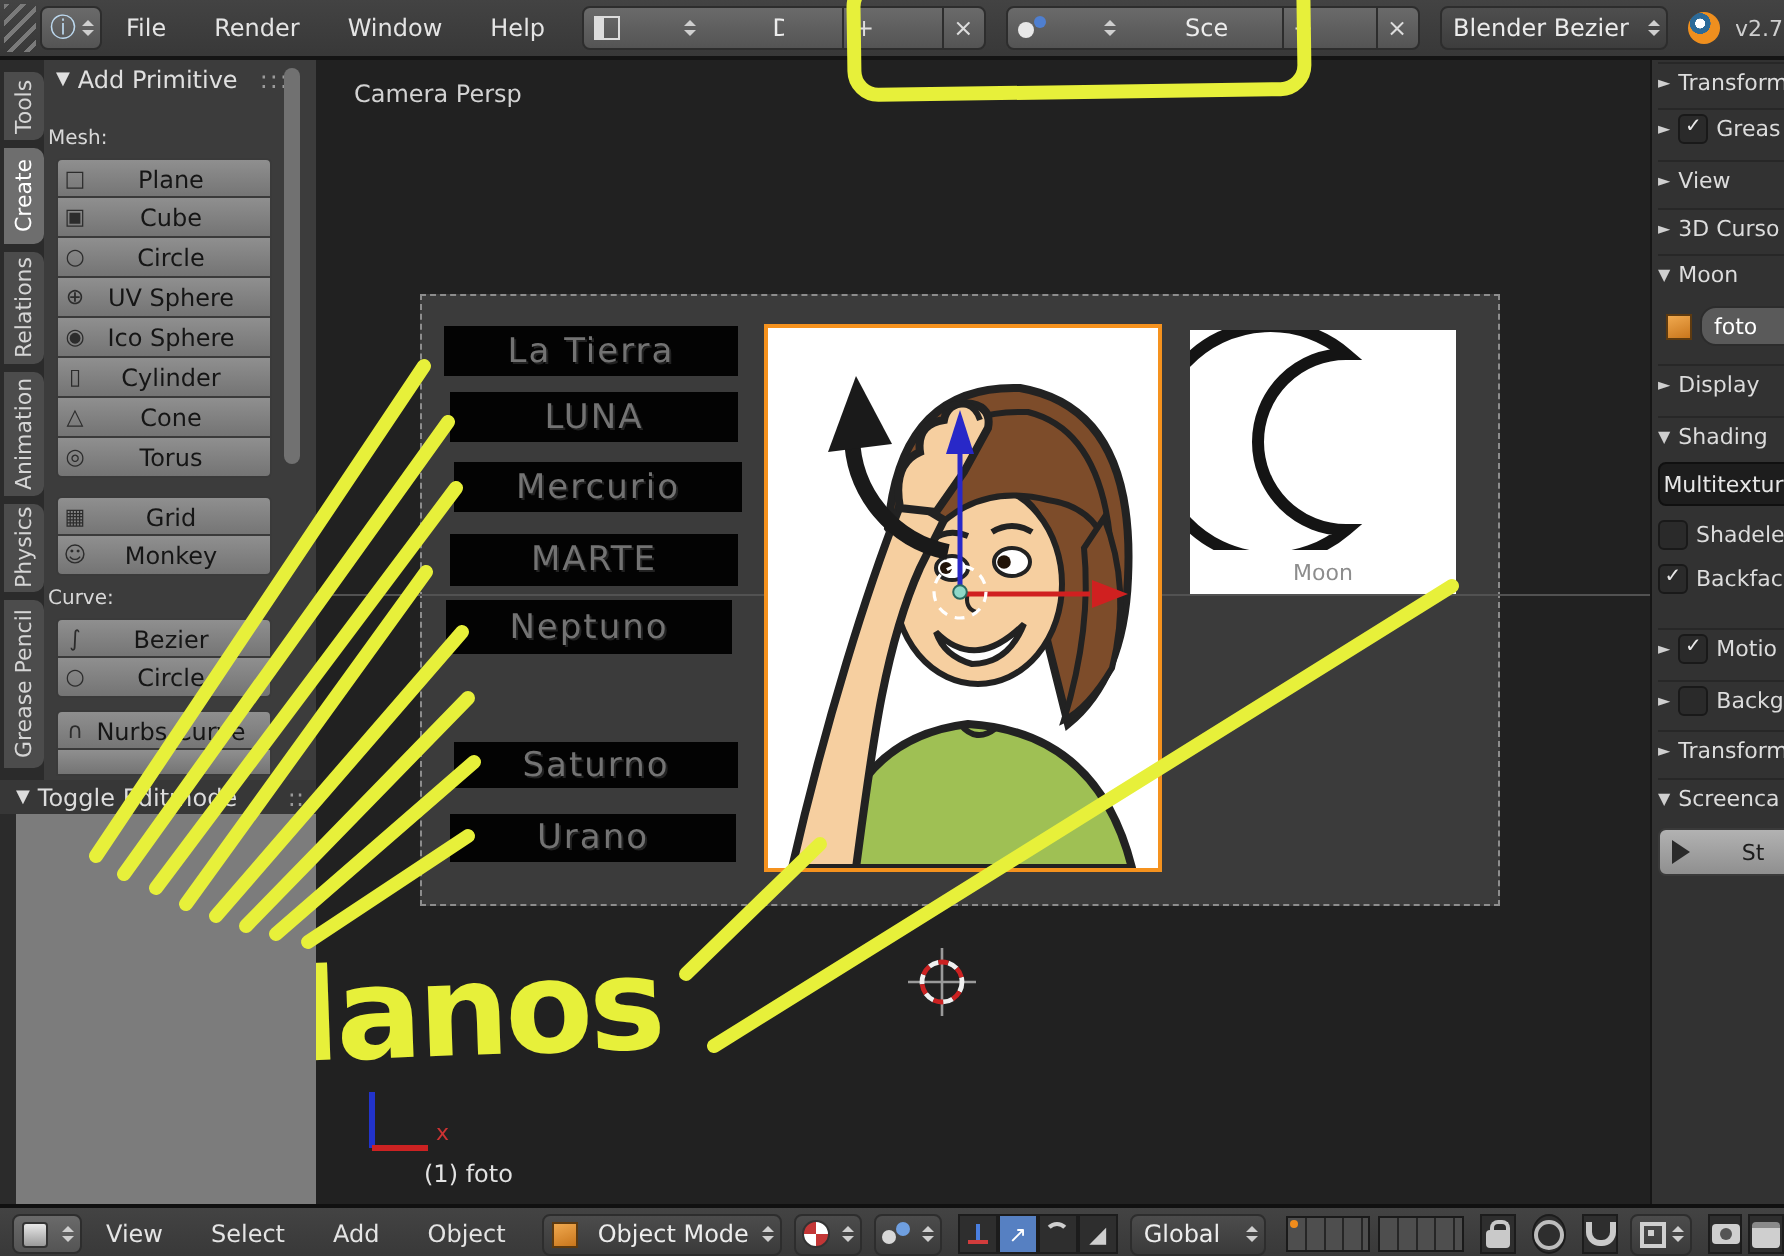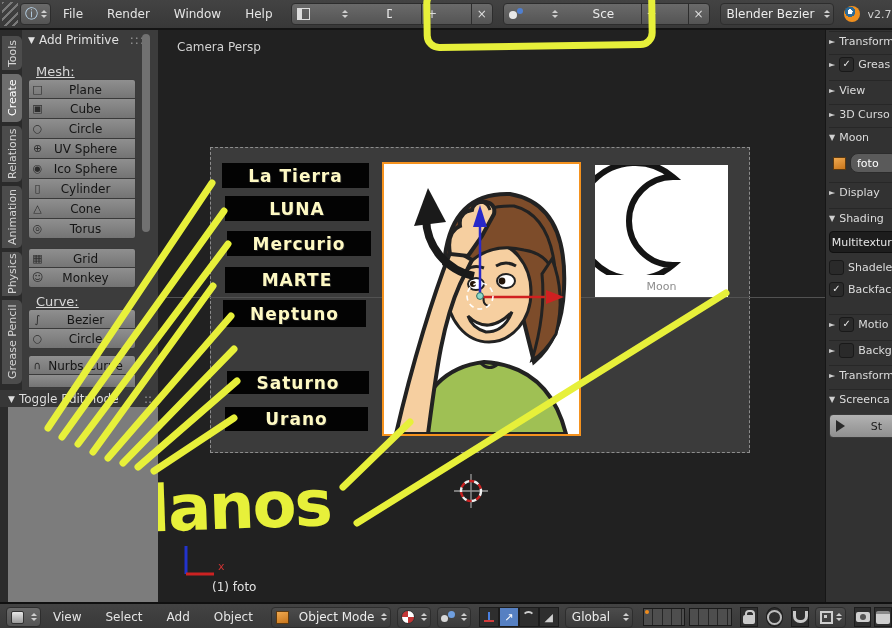--- a/index.html
+++ b/index.html
@@ -70,39 +70,39 @@
   
   #tabcol{position:absolute;left:0;top:28px;width:22px;height:574px;background:#2b2b2b;z-index:4;}
   .vtab{position:absolute;left:2px;width:20px;background:#4c4c4c;color:#d5d5d5;font-size:11px;
         border-radius:5px 0 0 5px;writing-mode:vertical-rl;transform:rotate(180deg);
         display:flex;align-items:center;justify-content:center;}
   .vtab.active{background:#6e6e6e;color:#fff;}
   #shelf{position:absolute;left:22px;top:28px;width:136px;height:362px;background:#3c3c3c;z-index:4;}
   .ph{color:#e0e0e0;font-size:12px;display:flex;align-items:center;}
   .ph .tri{margin:0 4px 0 6px;font-size:9px;}
   .ph::after{content:"::::";margin-left:auto;margin-right:8px;color:#9a9a9a;letter-spacing:1px;}
-  .slabel{color:#d8d8d8;font-size:13px;position:absolute;left:14px;text-decoration:underline;}
+  .slabel{color:#d8d8d8;font-size:10px;position:absolute;left:2px;}
   .tbtn{position:absolute;left:6px;width:106px;height:19px;display:flex;align-items:center;
         background:linear-gradient(#8f8f8f,#747474);border:1px solid #3a3a3a;border-radius:3px;
         color:#151515;font-size:12px;}
   .tbtn .tic{width:17px;text-align:center;font-size:11px;color:#2c2c2c;}
   .tbtn .tlabel{flex:1;text-align:center;padding-right:10px;}
   .grp{border-radius:0;margin-top:-1px;}
   #shelf-scroll{position:absolute;left:120px;top:6px;width:8px;height:198px;border-radius:4px;background:#717171;z-index:5;}
   #toggle-hdr{position:absolute;left:0;top:390px;width:158px;height:17px;background:#373737;z-index:5;
       color:#dcdcdc;font-size:12px;display:flex;align-items:center;}
   #toggle-hdr::after{content:"::";margin-left:auto;margin-right:6px;color:#999;}
   #shelf-empty{position:absolute;left:8px;top:407px;width:150px;height:195px;background:#7c7c7c;z-index:4;}
 
   
   #camframe{position:absolute;left:210px;top:147px;width:538px;height:304px;background:#3b3b3b;
       border:1px dashed #8d8d8d;z-index:1;}
   #horizon{position:absolute;left:158px;top:297px;width:667px;height:1px;background:#525252;z-index:1;}
   .plane{position:absolute;background:#030303;display:flex;align-items:center;justify-content:center;
-      z-index:2;font-weight:bold;font-size:17px;letter-spacing:1px;color:#fef9c3;
+      z-index:2;font-weight:normal;font-size:17px;letter-spacing:1px;color:#737373;
       text-shadow:1px 1px 0 #222;}
   #viewlabel{position:absolute;left:177px;top:40px;color:#d2d2d2;font-size:12px;z-index:2;}
   #statuslabel{position:absolute;left:212px;top:580px;color:#e2e2e2;font-size:12px;z-index:2;}
   #planos{position:absolute;left:103px;top:470px;z-index:3;font-size:64px;font-weight:bold;
       color:#e7f03a;transform:rotate(-2deg);letter-spacing:-2px;
       font-family:"DejaVu Sans","Liberation Sans",sans-serif;}
   #womanplane{position:absolute;left:382px;top:162px;width:195px;height:270px;background:#fff;
       border:2px solid #f5921e;z-index:2;}
   #moonplane{position:absolute;left:595px;top:165px;width:133px;height:132px;background:#fff;z-index:2;}
   #mooncap{position:absolute;left:0;bottom:4px;width:100%;text-align:center;color:#8d8d8d;font-size:11px;}

